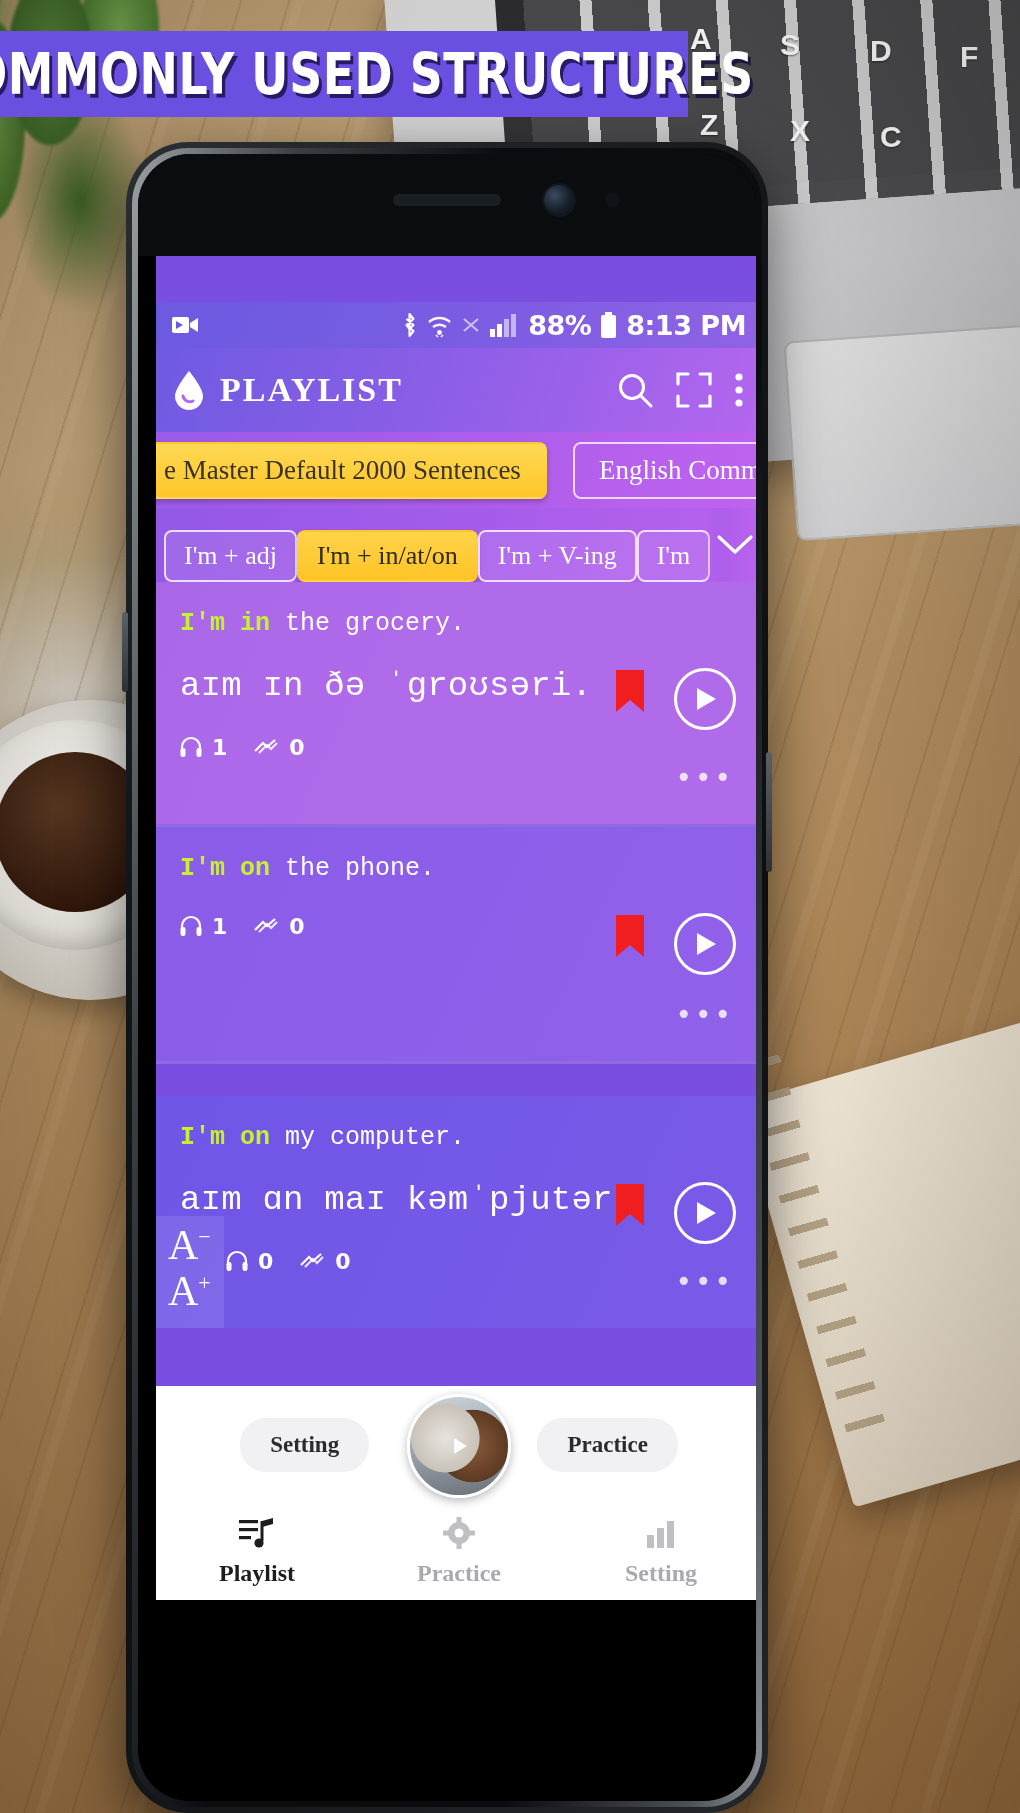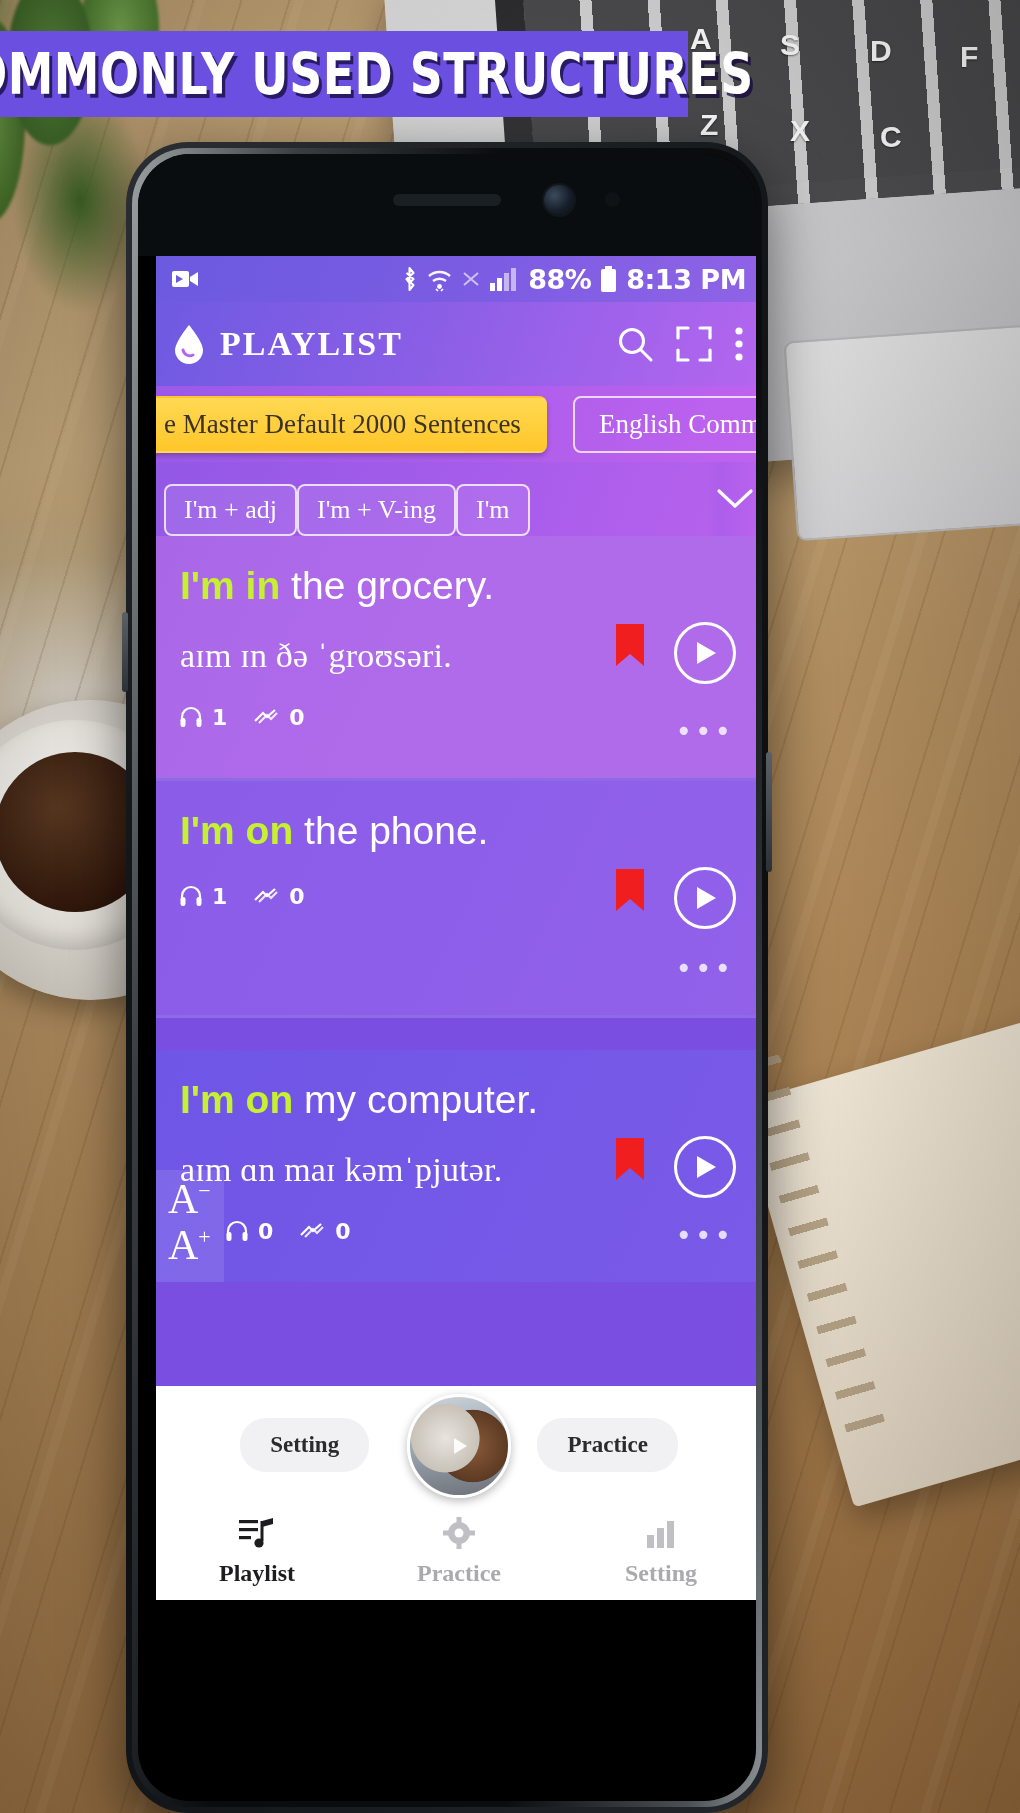--- a/index.html
+++ b/index.html
@@ -185,20 +185,21 @@
     overflow: hidden;
     background: #7a4ee0;
   }
 
   
   .statusbar {
     height: 46px; width: 100%;
     background: linear-gradient(110deg, #6b5ae0 0%, #7a5ce2 50%, #8f63e6 100%);
     display: flex; align-items: center; padding: 0 16px;
     color: #fff;
+    margin-top: 46px;
   }
   .sb-left { display: flex; align-items: center; gap: 8px; }
   .sb-right { margin-left: auto; display: flex; align-items: center; gap: 9px; }
   .sb-text {
     font-family: "DejaVu Sans", sans-serif;
     font-size: 27px; font-weight: 700; letter-spacing: -0.5px; color: #fff;
   }
   .ico { display: block; }
 
   
@@ -267,26 +268,26 @@
   .card {
     position: relative;
     padding: 28px 24px 18px 24px;
   }
   .card.c1 { background: linear-gradient(115deg, #a967e8 0%, #b06bea 45%, #b06bea 100%); height: 242px; }
   .card.c2 { background: linear-gradient(115deg, #8a5ce8 0%, #9161ea 100%); height: 234px; }
   .card.c3 { background: linear-gradient(115deg, #6f56e6 0%, #7a5ae8 100%); height: 232px; margin-top: 32px; }
   .card-sep { height: 3px; background: rgba(255,255,255,.16); }
 
   .sent {
-    font-family: Liberation Sans, sans-serif;
-    font-size: 39px; color: #ffffff; line-height: 1.15;
+    font-family: Liberation Mono, monospace;
+    font-size: 25px; color: #ffffff; line-height: 1.15;
   }
   .sent .hl { color: #c6f032; font-weight: 700; }
   .ipa {
-    font-family: Liberation Serif, serif;
+    font-family: Liberation Mono, monospace;
     font-size: 34px; color: #ffffff; margin-top: 28px; letter-spacing: .2px;
   }
   .counts {
     display: flex; align-items: center; gap: 10px; margin-top: 30px;
     color: #ffffff;
   }
   .count-num {
     font-family: "DejaVu Sans", sans-serif;
     font-size: 22px; font-weight: 700; color: #fff; margin-right: 16px;
   }
@@ -484,20 +485,21 @@
         </div>
       </div>
 
       <div class="tabs-row">
         <div class="tab selected">e Master Default 2000 Sentences</div>
         <div class="tab">English Common</div>
       </div>
 
       <div class="chips-row">
         <div class="chip">I'm + adj</div>
+        <div class="chip selected">I'm + in/at/on</div>
         <div class="chip">I'm + V-ing</div>
         <div class="chip">I'm</div>
         <div class="chips-expand">
           <span>
             <svg class="ico" width="38" height="24" viewBox="0 0 38 24">
               <path d="M3 4 L19 19 L35 4" fill="none" stroke="#fff" stroke-width="3.2" stroke-linecap="round" stroke-linejoin="round"></path>
             </svg>
           </span>
         </div>
       </div>

